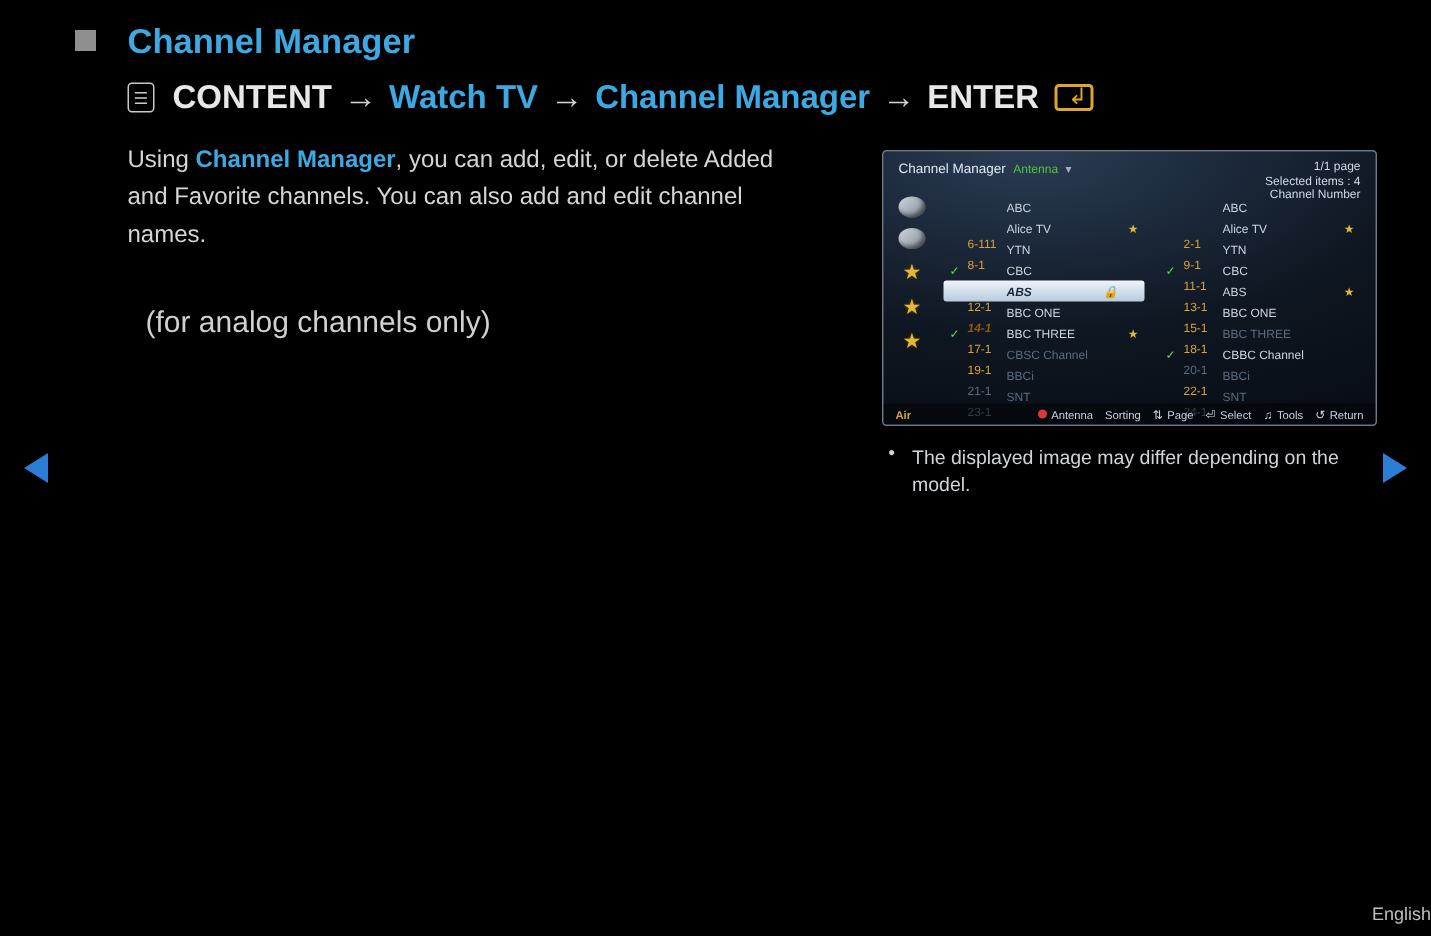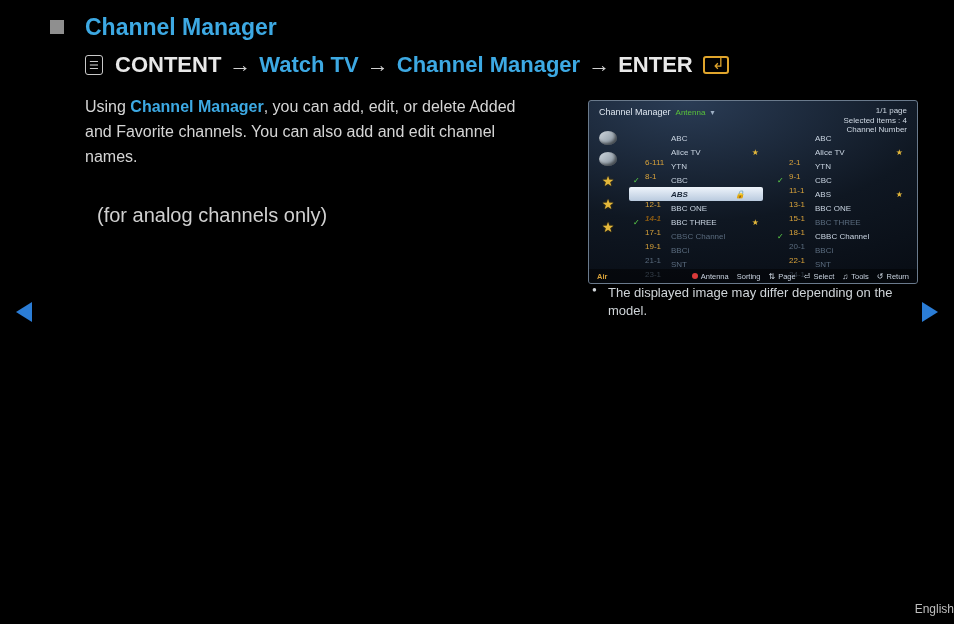--- a/index.html
+++ b/index.html
@@ -50,21 +50,21 @@
   .row.dim .name, .row.dim .num { color: #5a6b7e; }
   .row.highlight { background: linear-gradient(#eef4fb,#b9cade); font-style: italic; }
   .row.highlight .name { color: #1a2738; font-weight:bold; }
   .row.highlight .num { color: #8a5a12; font-weight:bold; }
   .shot-footer { position: absolute; left: 0; right: 0; bottom: 0; height: 14px; background: rgba(0,0,0,.45); display: flex; align-items: center; padding: 0 8px; gap: 8px; font-size: 7.5px; color:#c8d2df; }
   .shot-footer .air { color: #d8a23a; font-weight:bold; }
   .shot-footer .spacer { flex: 1; }
   .shot-footer .item { display:flex; align-items:center; gap:3px; }
   .dot-red { width:6px; height:6px; border-radius:50%; background:#d93a3a; }
   .glyph { font-size:8px; color:#cfd8e3; }
-  .caption { margin-top: 0; font-size: 13px; color: #cfd4d8; padding-left: 20px; position: relative; line-height:1.35; }
+  .caption { margin-top: 12px; font-size: 13px; color: #cfd4d8; padding-left: 20px; position: relative; line-height:1.35; }
   .caption::before { content: "●"; position: absolute; left: 4px; top: 1px; font-size: 8px; color: #cfd4d8; }
 </style>
 </head>
 <body>
 
 <div class="page">
   <div class="bullet-sq"></div>
   <div class="title">Channel Manager</div>
 
   <div class="breadcrumb">

